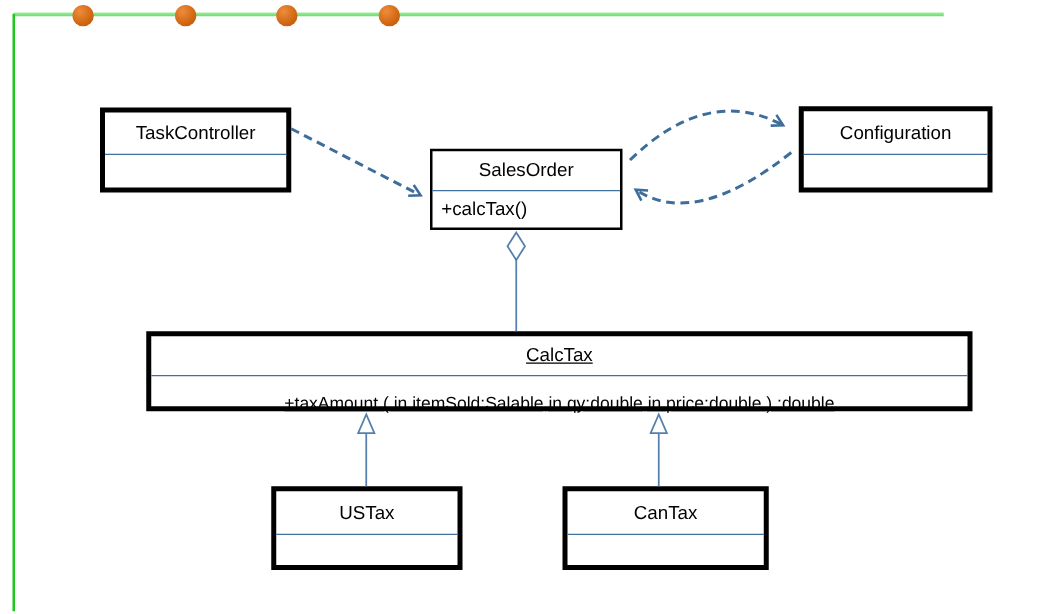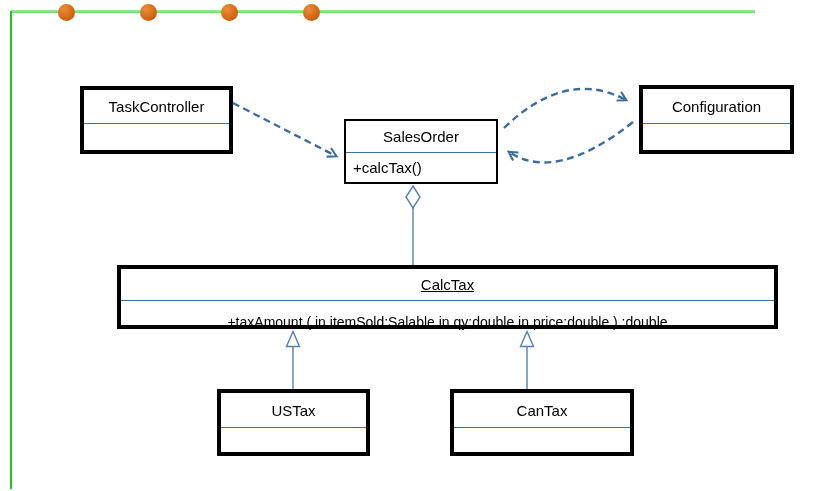--- a/index.html
+++ b/index.html
@@ -79,21 +79,21 @@
   <div class="uml-class" style="left:117px;top:265px;width:661px;height:64px;text-decoration:underline;">
     <div class="uml-title" style="height:31px;">CalcTax</div>
     <div class="uml-body center">+taxAmount ( in itemSold:Salable,in qy:double,in price:double ) :double</div>
   </div>
 
   <div class="uml-class" style="left:217px;top:389px;width:153px;height:67px;">
     <div class="uml-title" style="height:34px;">USTax</div>
     <div class="uml-body"></div>
   </div>
 
-  <div class="uml-class" style="left:450px;top:389px;width:184px;height:67px;">
+  <div class="uml-class" style="left:450px;top:389px;width:165px;height:67px;">
     <div class="uml-title" style="height:34px;">CanTax</div>
     <div class="uml-body"></div>
   </div>
 
   <svg class="connector-layer" xmlns="http://www.w3.org/2000/svg" width="832" height="491" viewBox="0 0 832 491">
     <defs>
       <marker id="openArrow" viewBox="0 0 12 12" refX="9.5" refY="6" markerWidth="13" markerHeight="13" orient="auto" markerUnits="userSpaceOnUse">
         <path d="M2,1.5 L10,6 L2,10.5" fill="none" stroke="#3E6D9C" stroke-width="1.9"></path>
       </marker>
     </defs>

